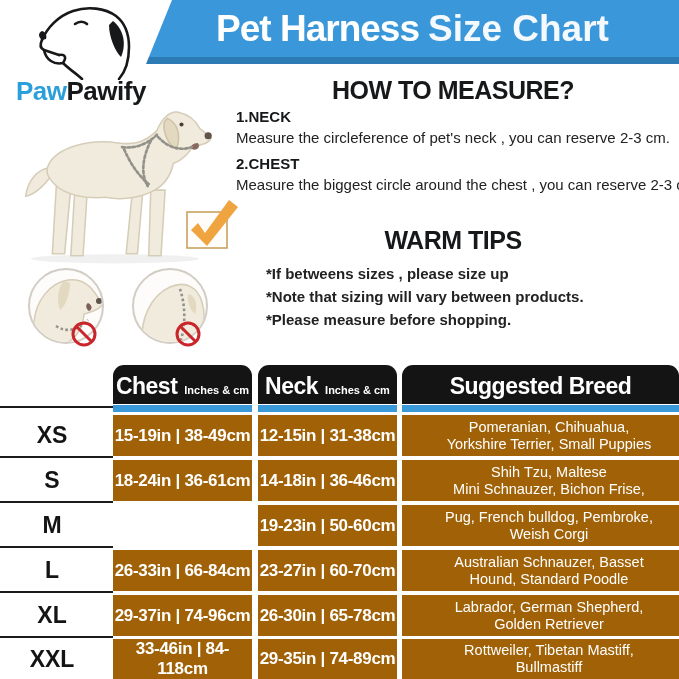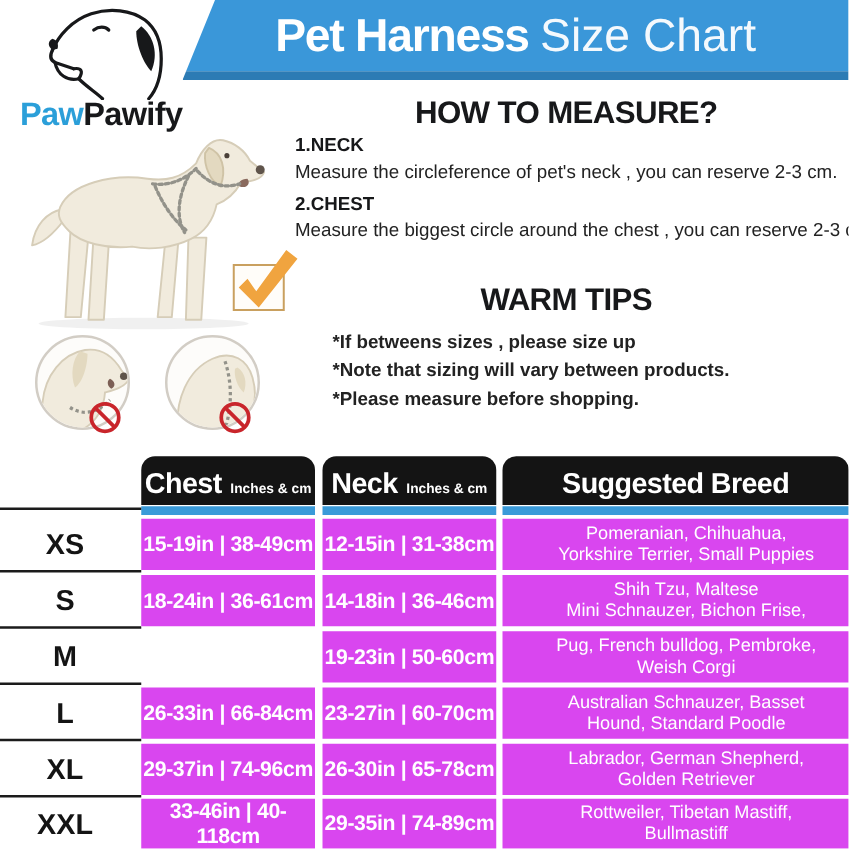--- a/index.html
+++ b/index.html
@@ -6,21 +6,21 @@
   body { background:#ffffff; font-family:"Liberation Sans", sans-serif; }
   .stage { position:relative; width:679px; height:679px; background:#ffffff; overflow:hidden; }
 
   
   .banner { position:absolute; left:146px; top:0; width:533px; height:64px;
             clip-path:polygon(26px 0, 100% 0, 100% 100%, 0 100%); }
   .banner-main { height:57px; background:#3a97d9; display:flex; align-items:center; justify-content:center; }
   .banner-strip { height:7px; background:#2c7bb4; }
   .banner-title { font-size:37px; color:#ffffff; white-space:nowrap; letter-spacing:-1px; }
   .banner-title .t-bold  { font-weight:800; }
-  .banner-title .t-light { font-weight:400; opacity:.95; margin-left:9px; letter-spacing:0; }
+  .banner-title .t-light { font-weight:700; opacity:.95; margin-left:9px; letter-spacing:0; }
 
   
   .logo { position:absolute; left:6px; top:2px; width:190px; height:110px; }
   .logo svg { position:absolute; left:22px; top:0; }
   .brand { position:absolute; left:10px; top:74px; font-size:26px; font-weight:800; letter-spacing:-0.5px; white-space:nowrap; }
   .brand .b-paw  { color:#2b9fd9; }
   .brand .b-rest { color:#17181a; }
 
   
   .h2 { position:absolute; width:450px; text-align:center; font-weight:800; font-size:25px;
@@ -44,21 +44,21 @@
 
   
   .col1 { left:113px; width:139px; }
   .col2 { left:258px; width:139px; }
   .col3 { left:402px; width:277px; }
   .thead { position:absolute; top:365px; height:39px; background:#141414; border-radius:11px 11px 0 0;
            color:#fff; display:flex; align-items:baseline; justify-content:center; gap:7px; padding-top:8px; }
   .thead .th-title { font-size:23px; font-weight:800; letter-spacing:-0.5px; }
   .thead .th-sub   { font-size:11px; font-weight:600; }
   .tstripe { position:absolute; top:405px; height:7px; background:#3a9ad9; }
-  .bcell { position:absolute; height:41px; background:#d946ef; color:#ffffff;
+  .bcell { position:absolute; height:41px; background:#a16207; color:#ffffff;
            display:flex; flex-direction:column; align-items:center; justify-content:center; text-align:center; }
   .mcell { font-size:17px; font-weight:700; letter-spacing:-0.3px; }
   .brcell { font-size:14.5px; font-weight:400; line-height:1.16;padding-left:17px; }
   .r0 { top:415px; } .r1 { top:460px; } .r2 { top:505px; }
   .r3 { top:550px; } .r4 { top:595px; } .r5 { top:639px; height:40px; }
   .szcell { position:absolute; left:0; width:104px; height:41px; display:flex; align-items:center;
             justify-content:center; font-size:23px; font-weight:800; color:#141414; }
   .divider { position:absolute; left:0; width:113px; height:2px; background:#1b1b1b; }
   .d0 { top:406px; } .d1 { top:456px; } .d2 { top:501px; }
   .d3 { top:546px; } .d4 { top:591px; } .d5 { top:636px; }
@@ -215,20 +215,20 @@
 
   <div class="szcell r4">XL</div>
   <div class="bcell mcell col1 r4">29-37in | 74-96cm</div>
   <div class="bcell mcell col2 r4">26-30in | 65-78cm</div>
   <div class="bcell brcell col3 r4">
     <div>Labrador,  German Shepherd,</div>
     <div>Golden Retriever</div>
   </div>
 
   <div class="szcell r5">XXL</div>
-  <div class="bcell mcell col1 r5">33-46in | 40-118cm</div>
+  <div class="bcell mcell col1 r5">33-46in | 84-118cm</div>
   <div class="bcell mcell col2 r5">29-35in | 74-89cm</div>
   <div class="bcell brcell col3 r5">
     <div>Rottweiler,  Tibetan Mastiff,</div>
     <div>Bullmastiff</div>
   </div>
 
 </div>
 
 </body></html>

